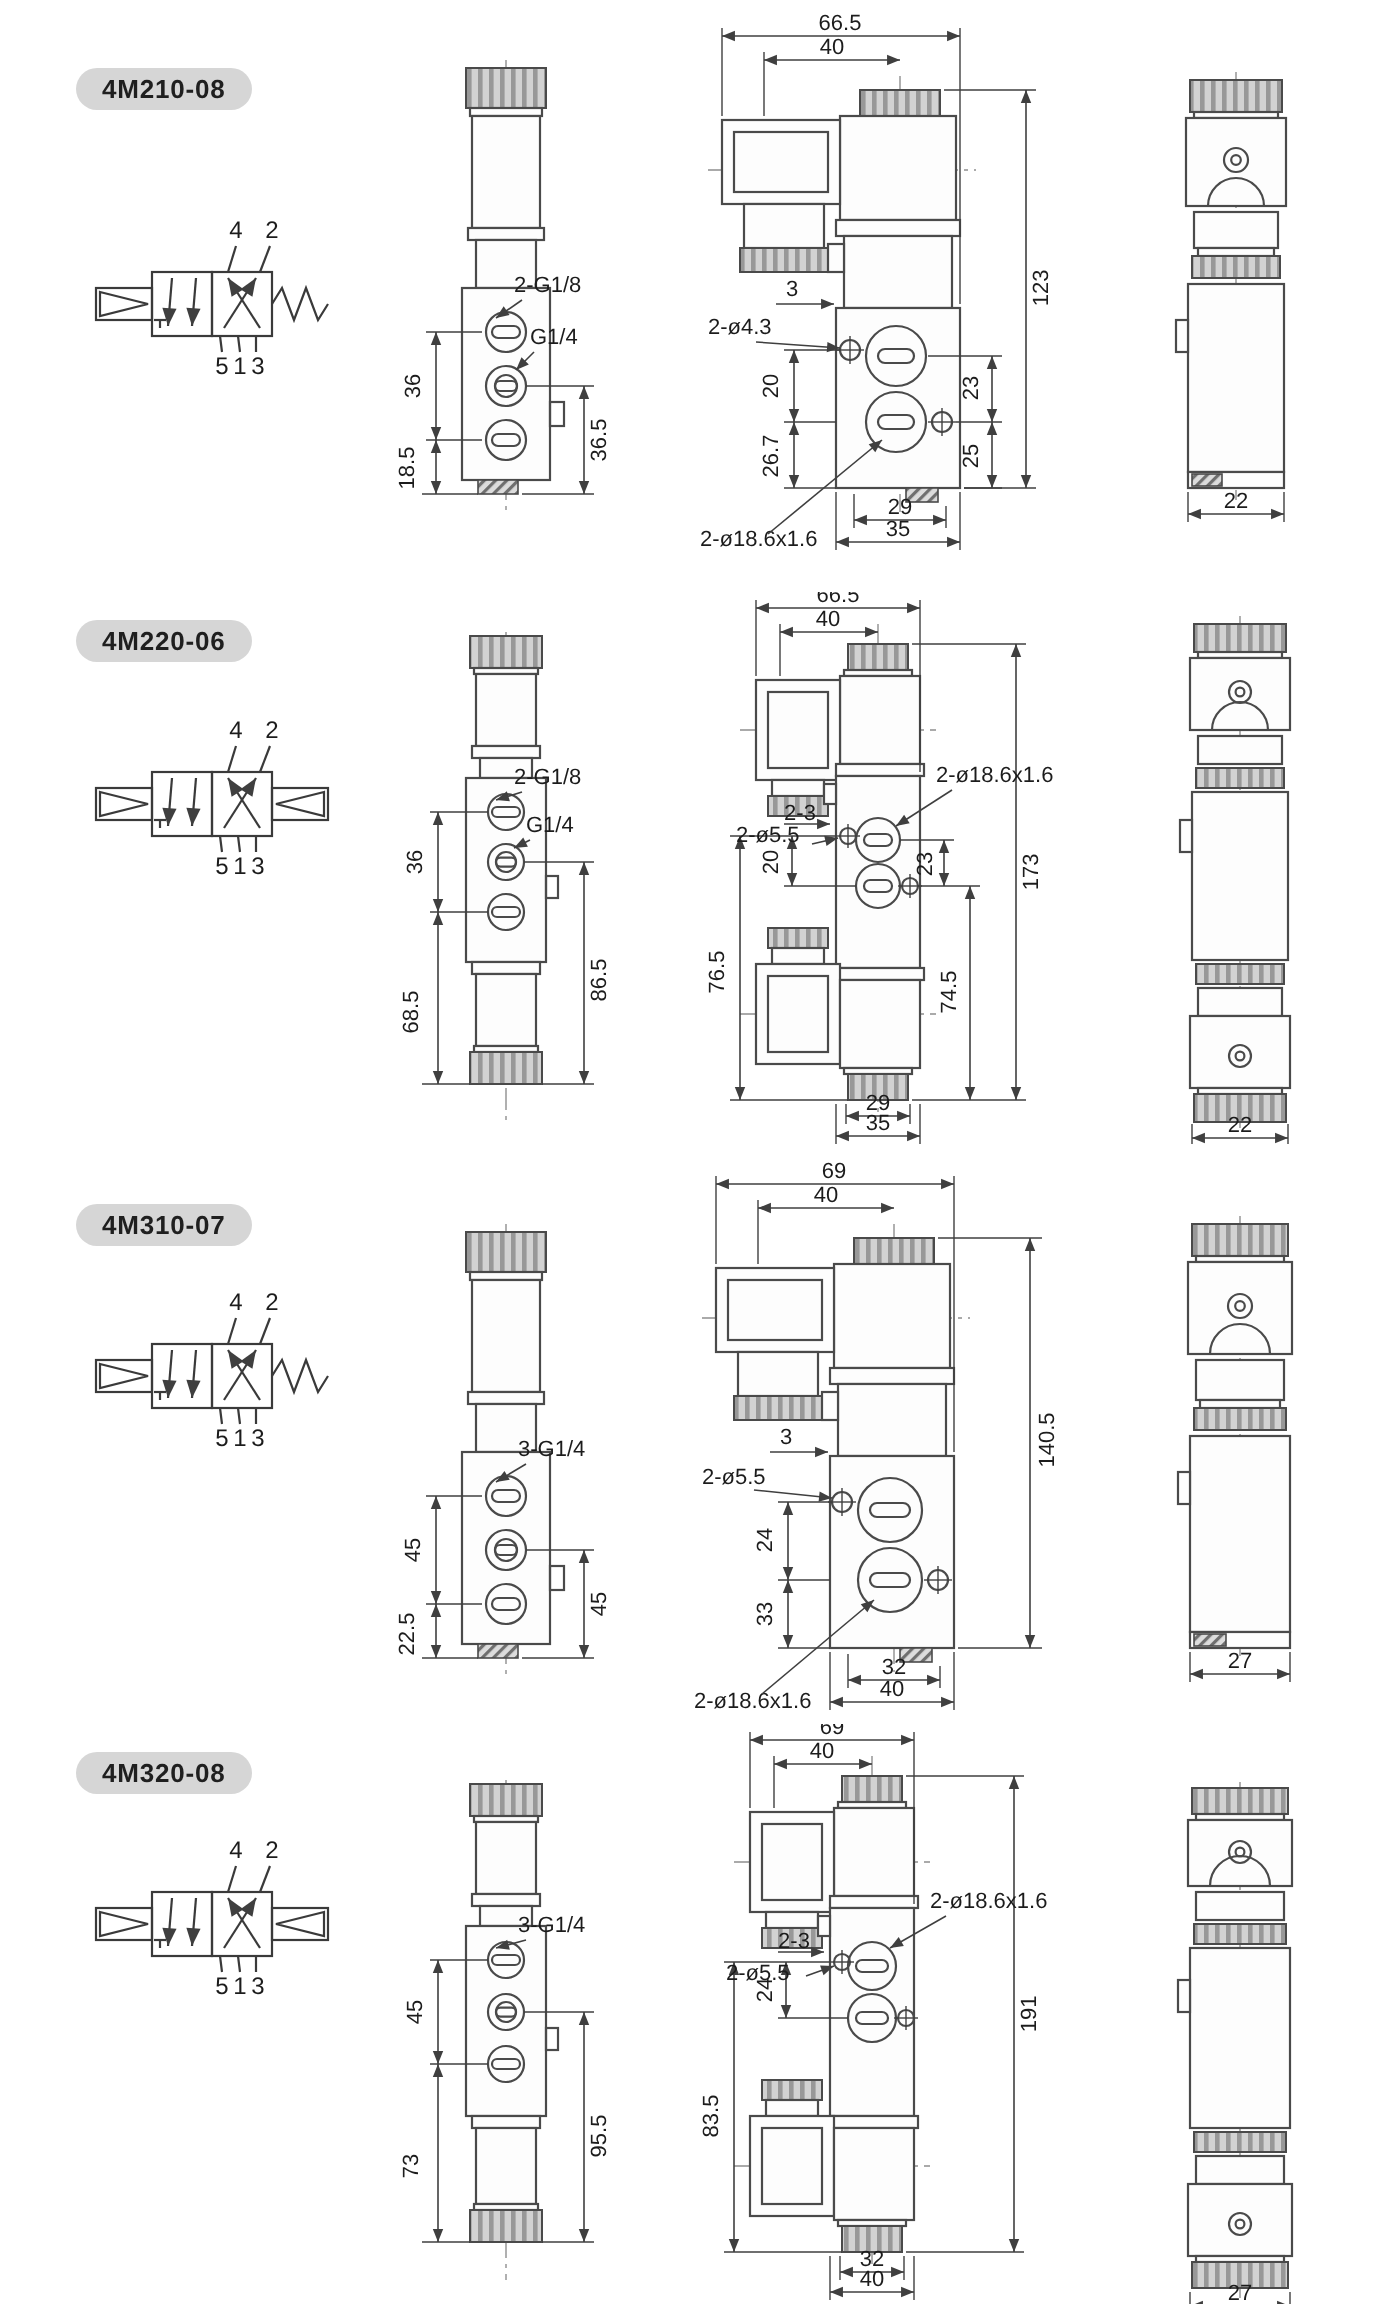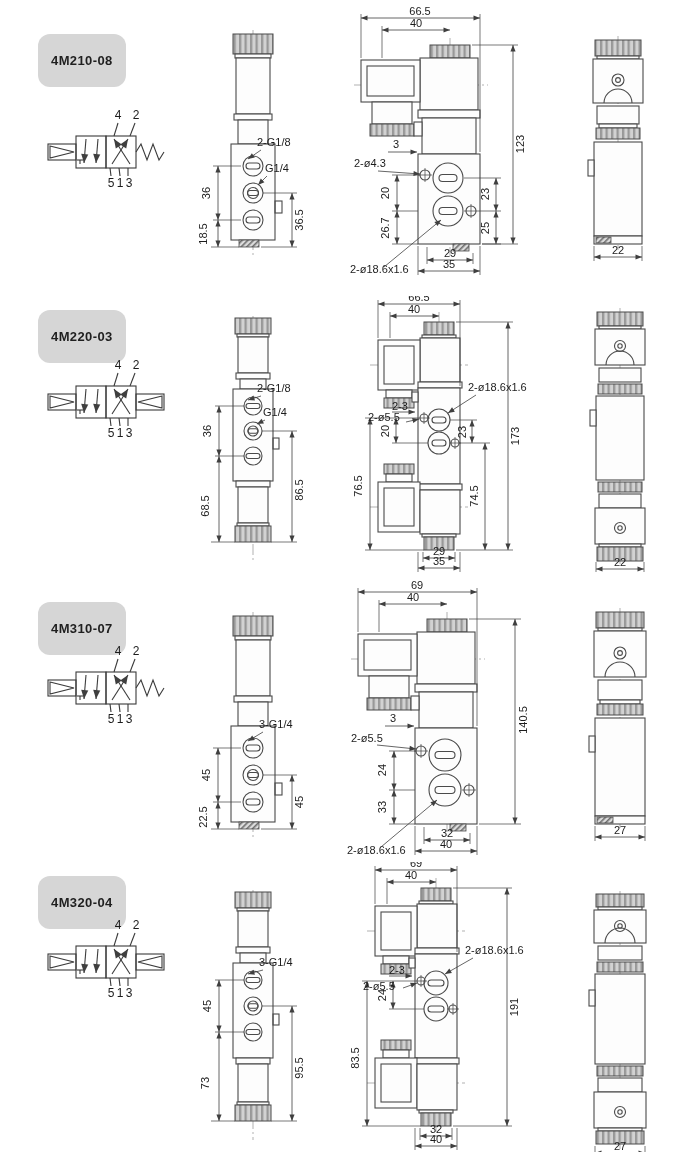--- a/index.html
+++ b/index.html
@@ -1,19 +1,19 @@
 <!DOCTYPE html>
 <html><head>
 <meta charset="utf-8">
 <style>
   html,body{margin:0;padding:0;background:#fff;}
   #page{position:relative;width:700px;height:1152px;background:#ffffff;overflow:hidden;
         font-family:"Liberation Sans",sans-serif;}
   .row{position:absolute;left:0;width:700px;}
-  .badge{position:absolute;background:#d6d6d6;border-radius:12px;padding:19px 13px;
+  .badge{position:absolute;background:#d6d6d6;border-radius:12px;padding:3px 13px;
          font:bold 13px "Liberation Sans",sans-serif;color:#1f1f1f;letter-spacing:.4px;}
   .sv{position:absolute;}
   
   .ln{fill:none;stroke:#4a4a4a;stroke-width:1.1;}
   .fw{fill:#fdfdfd;stroke:#4a4a4a;stroke-width:1.1;}
   .kn{fill:url(#knp);stroke:#4a4a4a;stroke-width:1;}
   .ht{fill:url(#htp);stroke:#4a4a4a;stroke-width:.8;}
   .cl{stroke:#8f8f8f;stroke-width:.7;stroke-dasharray:11 3 2 3;fill:none;}
   .dim{stroke:#3f3f3f;stroke-width:.8;fill:none;}
   .ext{stroke:#3f3f3f;stroke-width:.7;fill:none;}
@@ -184,21 +184,21 @@
     <rect class="fw" x="16" y="206" width="48" height="8"></rect>
     <rect class="ht" x="18" y="207" width="15" height="6"></rect>
     <line class="ext" x1="16" y1="216" x2="16" y2="231"></line>
         <line class="ext" x1="64" y1="216" x2="64" y2="231"></line>
     <line class="dim" x1="16" y1="227" x2="64" y2="227" marker-start="url(#ar)" marker-end="url(#ar)"></line>
     <text class="dt" x="40" y="224" text-anchor="middle">22</text>
   </svg>
 </div>
 
 <div class="row" style="top:290px;height:288px">
-  <div class="badge" style="left:38px;top:20px">4M220-03</div>
+  <div class="badge" style="left:38px;top:20px">4M220-06</div>
 
   <svg class="sv" style="left:40px;top:66px" width="135" height="92" viewBox="0 0 135 92">
     <rect class="pl" x="36" y="30" width="30" height="32"></rect>
         <rect class="pl" x="66" y="30" width="30" height="32"></rect>
     <line class="pl" x1="46" y1="33" x2="44" y2="57" marker-end="url(#ar)"></line>
     <line class="pl" x1="58" y1="33" x2="56" y2="57" marker-end="url(#ar)"></line>
     <line class="pl" x1="40" y1="58" x2="40" y2="54"></line>
         <line class="pl" x1="37" y1="54" x2="43" y2="54"></line>
     <line class="pl" x1="72" y1="58" x2="88" y2="33" marker-end="url(#ar)"></line>
     <line class="pl" x1="90" y1="58" x2="74" y2="33" marker-end="url(#ar)"></line>
@@ -488,21 +488,21 @@
     <rect class="fw" x="15" y="212" width="50" height="8"></rect>
     <rect class="ht" x="17" y="213" width="16" height="6"></rect>
     <line class="ext" x1="15" y1="222" x2="15" y2="237"></line>
         <line class="ext" x1="65" y1="222" x2="65" y2="237"></line>
     <line class="dim" x1="15" y1="233" x2="65" y2="233" marker-start="url(#ar)" marker-end="url(#ar)"></line>
     <text class="dt" x="40" y="230" text-anchor="middle">27</text>
   </svg>
 </div>
 
 <div class="row" style="top:862px;height:290px">
-  <div class="badge" style="left:38px;top:14px">4M320-04</div>
+  <div class="badge" style="left:38px;top:14px">4M320-08</div>
 
   <svg class="sv" style="left:40px;top:54px" width="135" height="92" viewBox="0 0 135 92">
     <rect class="pl" x="36" y="30" width="30" height="32"></rect>
         <rect class="pl" x="66" y="30" width="30" height="32"></rect>
     <line class="pl" x1="46" y1="33" x2="44" y2="57" marker-end="url(#ar)"></line>
     <line class="pl" x1="58" y1="33" x2="56" y2="57" marker-end="url(#ar)"></line>
     <line class="pl" x1="40" y1="58" x2="40" y2="54"></line>
         <line class="pl" x1="37" y1="54" x2="43" y2="54"></line>
     <line class="pl" x1="72" y1="58" x2="88" y2="33" marker-end="url(#ar)"></line>
     <line class="pl" x1="90" y1="58" x2="74" y2="33" marker-end="url(#ar)"></line>

